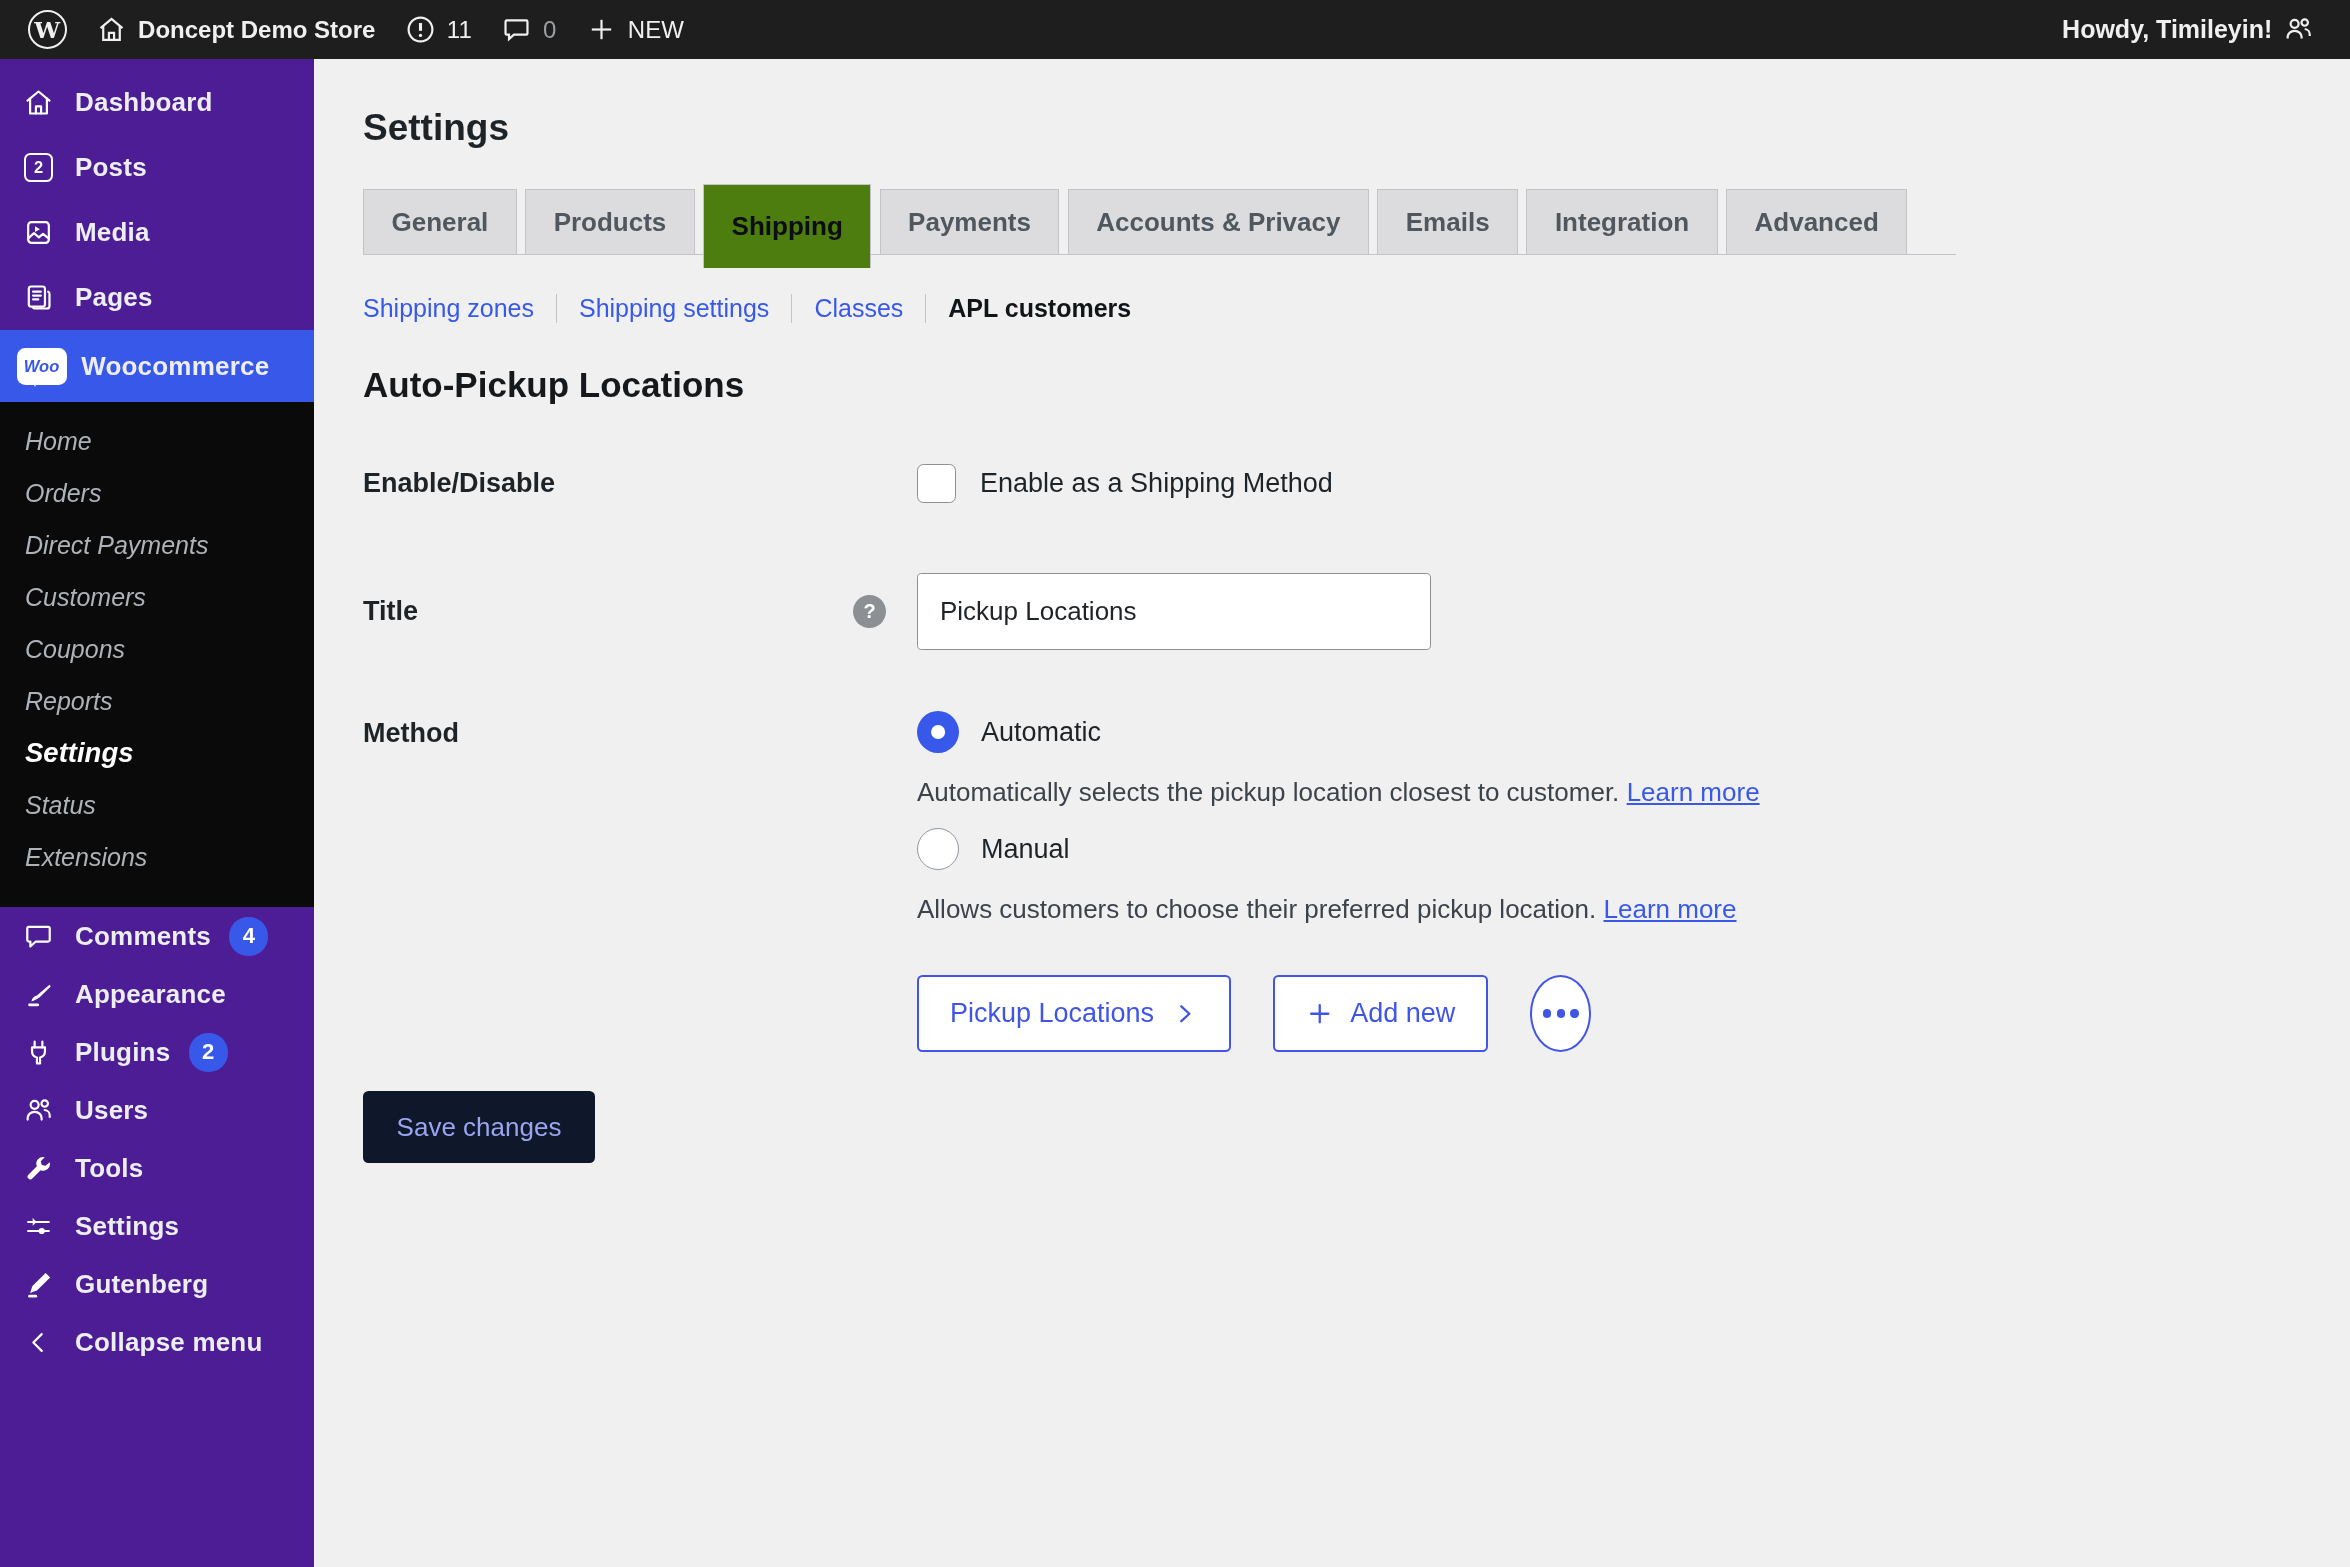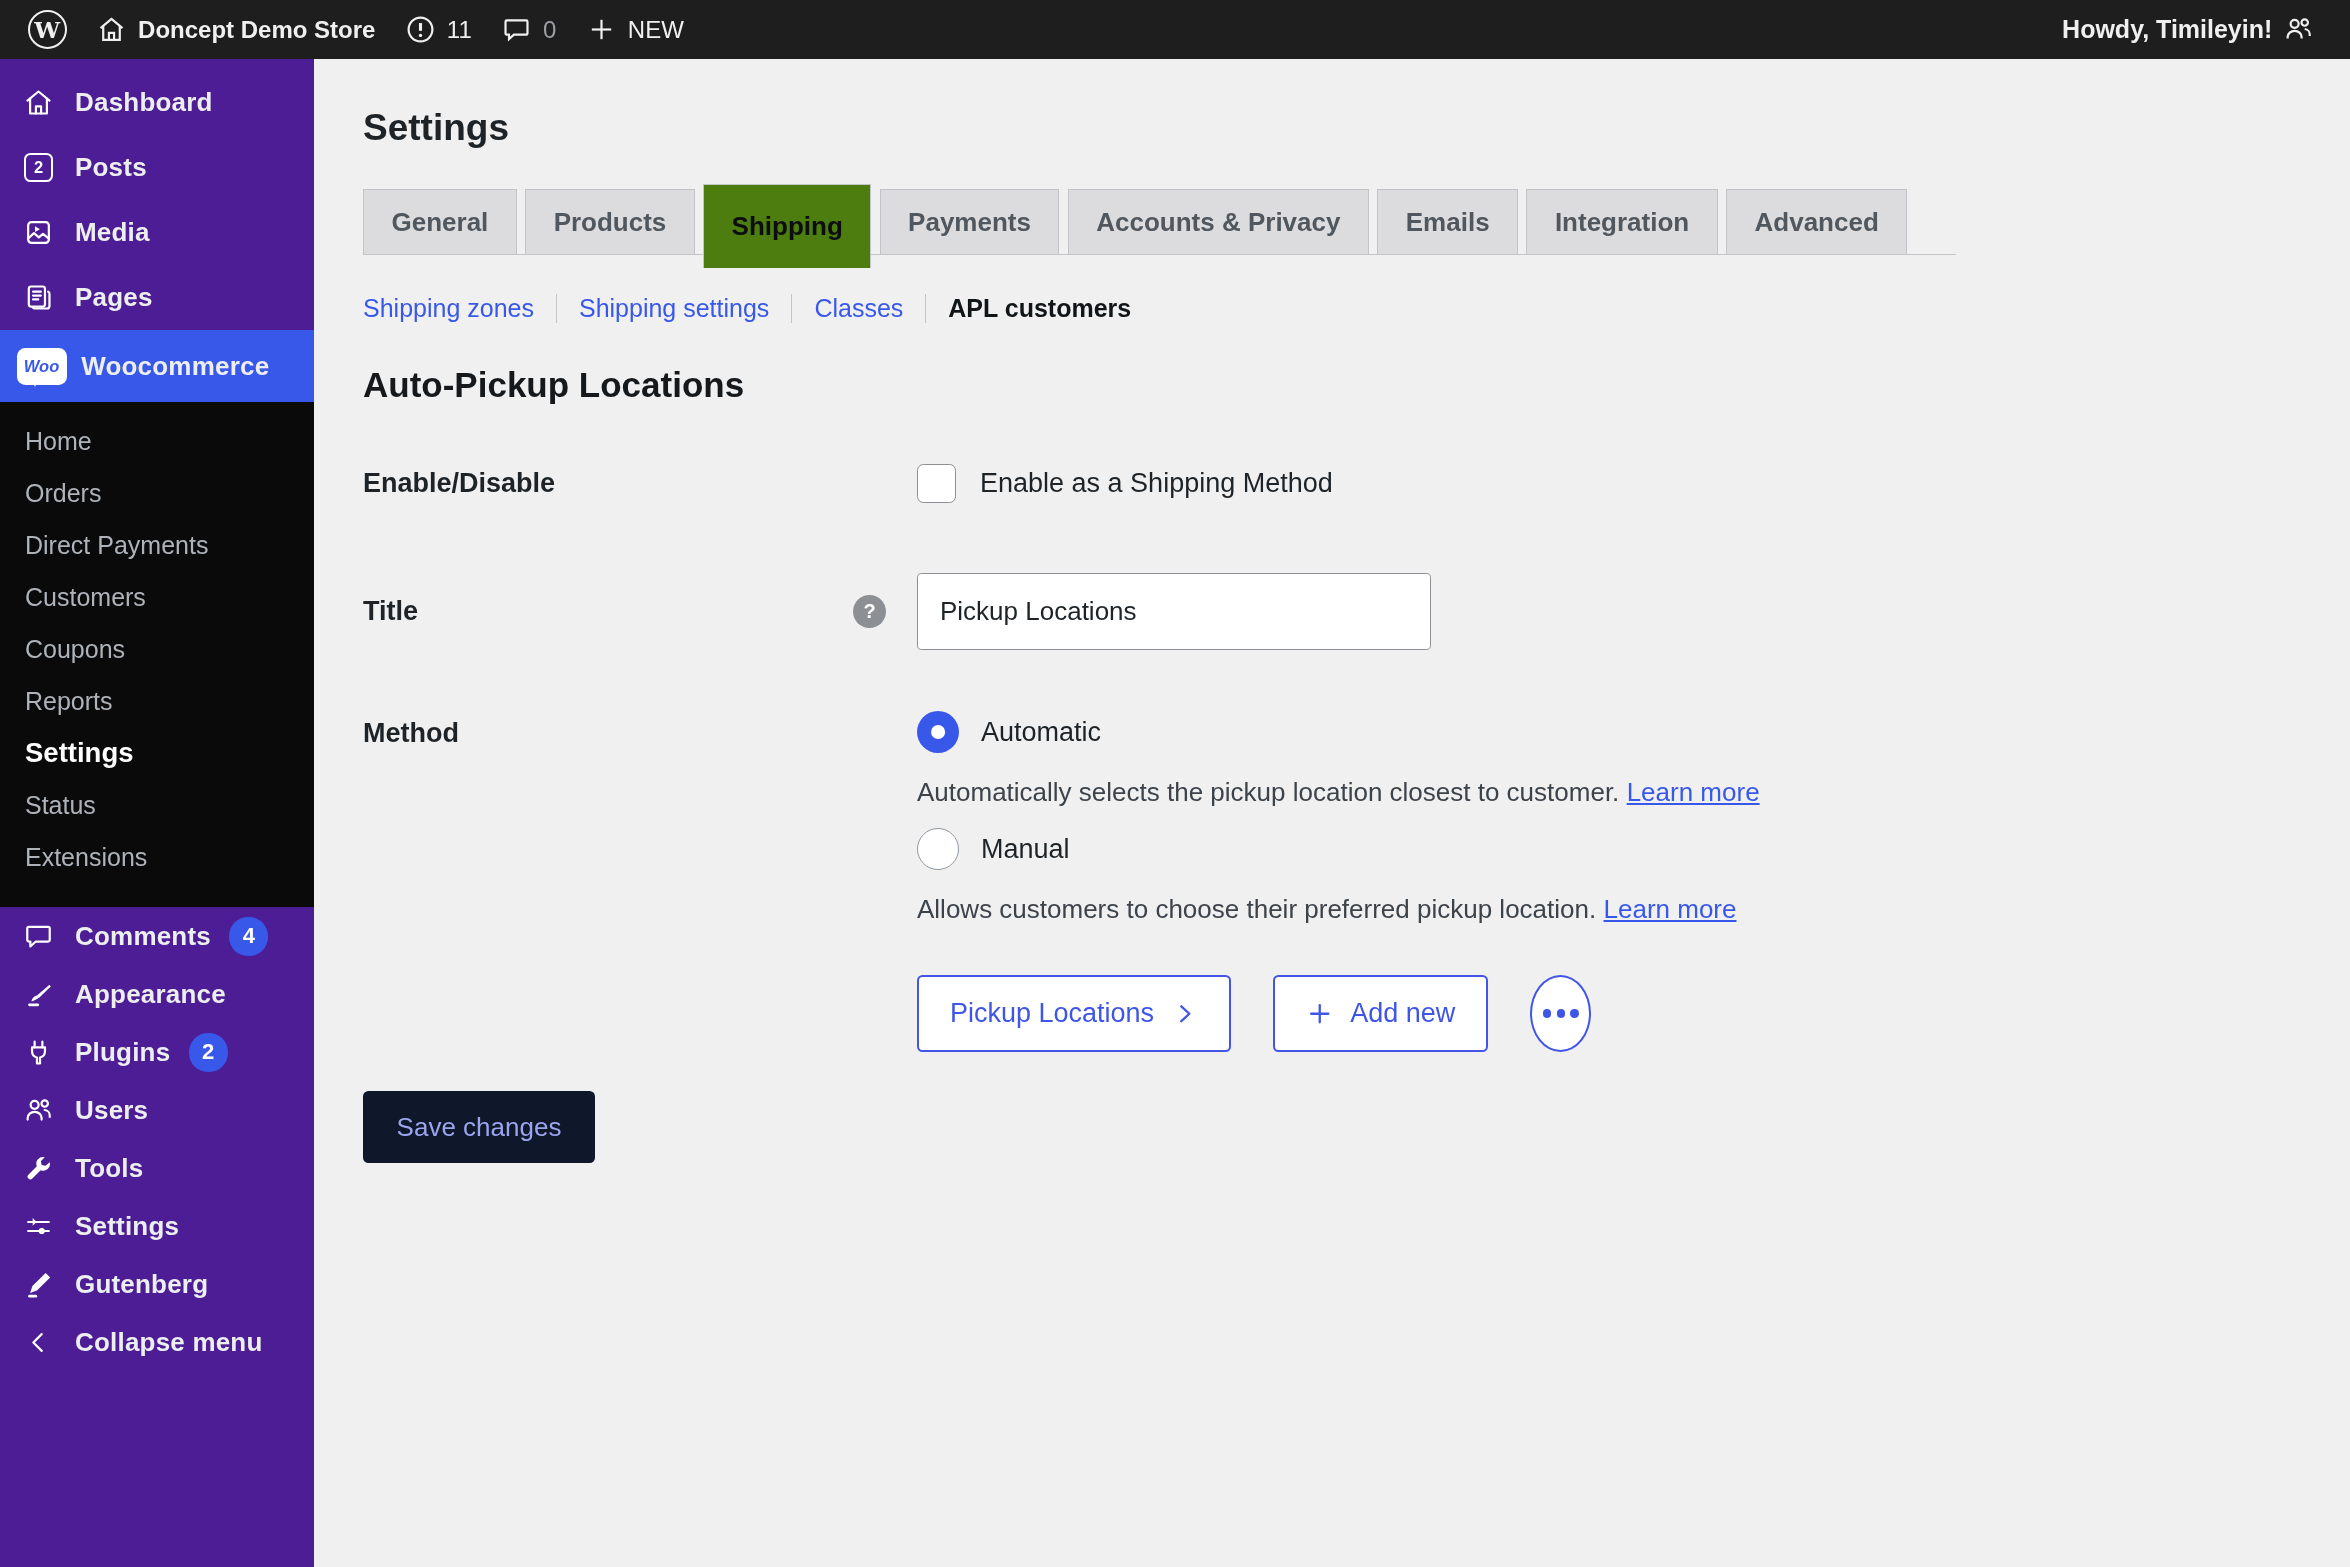--- a/index.html
+++ b/index.html
@@ -38,21 +38,21 @@
     display:flex; align-items:center; justify-content:center; color:#fff;
     font-size:16.5px; font-weight:700; }
   .woo-bubble { width:50px; height:37px; background:#fff; border-radius:8.3px;
     display:flex; align-items:center; justify-content:center; position:relative;
     color:#3858e9; font-weight:700; font-style:italic; font-size:16.5px; }
   .woo-bubble::after { content:""; position:absolute; left:14.7px; bottom:-8.3px;
     border:6.4px solid transparent; border-top:9.2px solid #fff; border-left-width:4.6px; border-right-width:4.6px; }
   .menu-item.woo .mi-icon { width:50px; flex-basis:50px; margin-right:14.7px; margin-left:-5.5px; }
   .submenu { background:#0a0a0a; padding:13px 0 24px; }
   .sub-item { display:flex; align-items:center; height:52px; padding-left:25px;
-    color:#aeb3ba; font-size:25px; cursor:pointer; }
+    color:#aeb3ba; font-size:25px; cursor:pointer;font-style:italic; }
   .sub-item.current { color:#fff; font-weight:700; font-size:27.5px; }
   .menu-group.bottom .menu-item { height:58px; }
   .badge { min-width:39px; height:39px; border-radius:19px; background:#3858e9; color:#fff;
     display:flex; align-items:center; justify-content:center; font-size:22px; font-weight:600;
     margin-left:18.4px; padding:0 5.5px; }
 
   
   .content { flex:1; background:#f0f0f1; padding:0 0 0 49px; overflow:hidden; }
   h1.page-title { margin-top:48px; font-size:37px; font-weight:600; color:#1d2327; }
 

